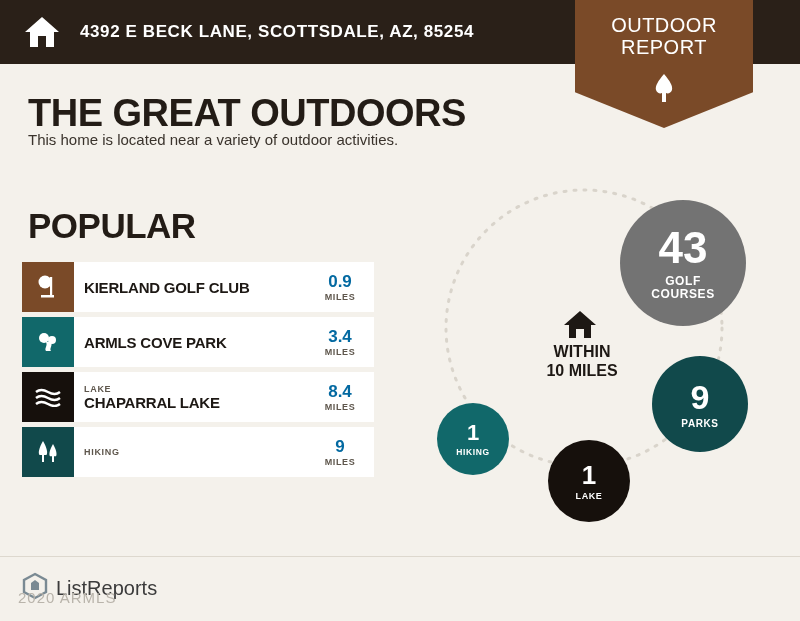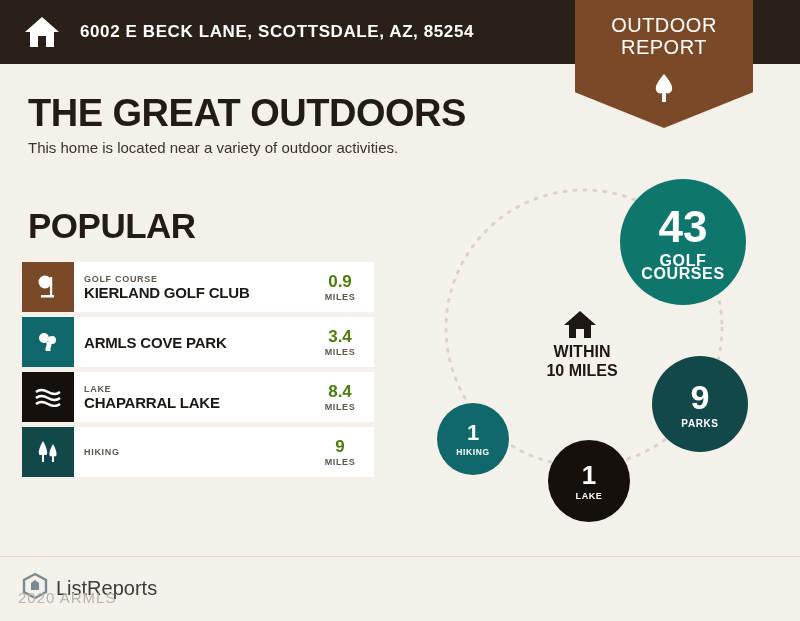--- a/index.html
+++ b/index.html
@@ -60,21 +60,21 @@
     text-align: center;
   }
 
   
   .title {
     position: absolute; top: 92px; left: 28px;
     font-size: 38px; font-weight: bold; color: #231c16;
     letter-spacing: -0.5px;
   }
   .subtitle {
-    position: absolute; top: 139px; left: 28px;
+    position: absolute; top: 131px; left: 28px;
     font-size: 15px; color: #3a332c;
   }
   .popular {
     position: absolute; top: 206px; left: 28px;
     font-size: 35px; font-weight: bold; color: #231c16;
     letter-spacing: -0.5px;
   }
 
   
   .list {
@@ -104,39 +104,39 @@
   .row .nm {
     font-size: 15px; font-weight: bold; color: #1d1814;
     letter-spacing: -0.2px;
   }
   .row .right {
     width: 62px;
     display: flex; flex-direction: column; justify-content: center;
     align-items: center;
     padding-right: 6px;
   }
-  .row .dist { font-size: 17px; font-weight: bold; color: #4d7c0f; }
+  .row .dist { font-size: 17px; font-weight: bold; color: #0369a1; }
   .row .unit { font-size: 9px; font-weight: bold; color: #5e564c; letter-spacing: 0.6px; }
 
   
   .diagram { position: absolute; top: 160px; left: 400px; width: 400px; height: 400px; }
   .circle {
     position: absolute;
     border-radius: 50%;
     display: flex; flex-direction: column;
     align-items: center; justify-content: center;
     color: #ffffff;
     text-align: center;
   }
   .circle .num { font-weight: bold; line-height: 1; }
   .circle .lbl { font-weight: bold; letter-spacing: 0.6px; }
 
-  .c-golf { left: 220px; top: 19px; width: 126px; height: 126px; background: #0f766e; align-items: center; }
+  .c-golf { left: 220px; top: 40px; width: 126px; height: 126px; background: #737373; align-items: center; }
   .c-golf .num { font-size: 44px; }
-  .c-golf .lbl { font-size: 16px; margin-top: 5px; line-height: 13px; }
+  .c-golf .lbl { font-size: 12px; margin-top: 5px; line-height: 13px; }
 
   .c-parks { left: 252px; top: 196px; width: 96px; height: 96px; background: #11494b; }
   .c-parks .num { font-size: 34px; }
   .c-parks .lbl { font-size: 10px; margin-top: 4px; }
 
   .c-lake { left: 148px; top: 280px; width: 82px; height: 82px; background: #16100c; }
   .c-lake .num { font-size: 26px; }
   .c-lake .lbl { font-size: 9px; margin-top: 3px; }
 
   .c-hiking { left: 37px; top: 243px; width: 72px; height: 72px; background: #11686a; }
@@ -174,21 +174,21 @@
 
 <div class="page">
 
   <div class="header">
     <span class="home-icon">
       <svg width="38" height="34" viewBox="0 0 38 34">
         <path d="M19 2 L36 17 L31 17 L31 32 L7 32 L7 17 L2 17 Z" fill="#ffffff"></path>
         <rect x="15" y="21" width="8" height="11" fill="#2a2018"></rect>
       </svg>
     </span>
-    <span class="addr">6002 E BECK LANE, SCOTTSDALE, AZ, 85254</span>
+    <span class="addr">4392 E BECK LANE, SCOTTSDALE, AZ, 85254</span>
   </div>
 
   <div class="badge">
     <div class="shield"></div>
     <div class="btxt">
       <div>OUTDOOR</div>
       <div>REPORT</div>
     </div>
     <div class="tree-icon">
       <svg width="30" height="34" viewBox="0 0 30 34">
@@ -205,21 +205,20 @@
 
     <div class="row">
       <div class="ico" style="background:#7a4a28">
         <svg width="24" height="26" viewBox="0 0 24 26">
           <ellipse cx="9" cy="8" rx="6.5" ry="6.5" fill="#ffffff"></ellipse>
           <rect x="14" y="3" width="2.2" height="20" fill="#ffffff"></rect>
           <rect x="5" y="21" width="13" height="2.5" fill="#ffffff"></rect>
         </svg>
       </div>
       <div class="mid">
-        <div class="cat">GOLF COURSE</div>
         <div class="nm">KIERLAND GOLF CLUB</div>
       </div>
       <div class="right">
         <div class="dist">0.9</div>
         <div class="unit">MILES</div>
       </div>
     </div>
 
     <div class="row">
       <div class="ico" style="background:#11686a">

